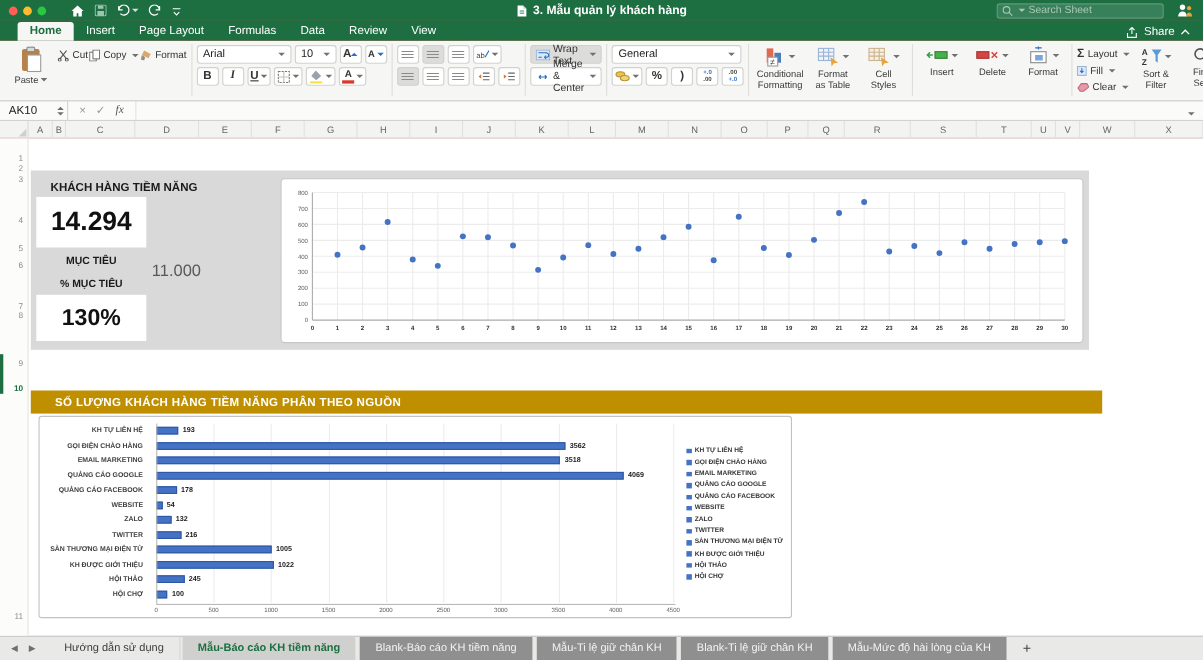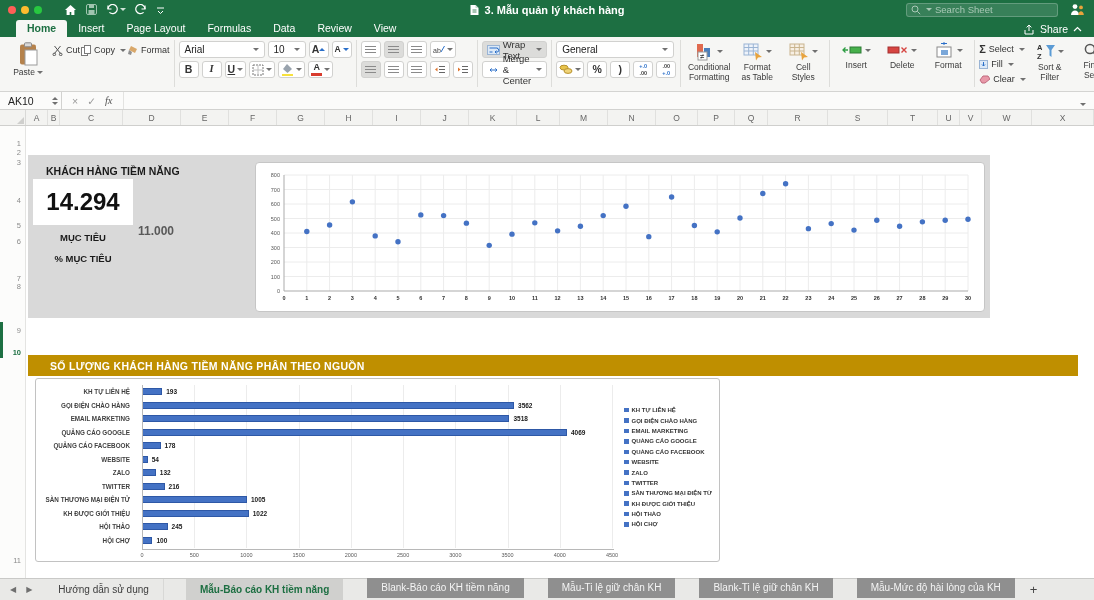--- a/index.html
+++ b/index.html
@@ -70,24 +70,24 @@
   .rownum{position:absolute;right:4px;font-size:7.5px;color:#8b8b8b;}
   .rownum.selrow{color:#1d6f42;font-weight:bold;}
   .rowselbar{position:absolute;left:0;top:196px;width:3px;height:36px;background:#1d6f42;}
   .sheet-title{position:absolute;left:30px;top:6px;font-size:14.5px;font-weight:bold;color:#3e3e3e;letter-spacing:.2px;}
   .dash-panel{position:absolute;left:28px;top:29px;width:962px;height:163px;background:#d9d9d9;}
   .kpi-label{position:absolute;left:18px;top:10px;font-size:10.5px;font-weight:bold;color:#1a1a1a;}
   .kpi-box{position:absolute;left:5px;width:100px;background:#fff;display:flex;align-items:center;justify-content:center;}
   .kpi-box.v1{top:24px;height:46px;font-size:24px;font-weight:bold;color:#111;}
   .kpi-box.v2{top:113px;height:42px;font-size:21px;font-weight:bold;color:#111;}
   .kpi-sub{position:absolute;left:5px;width:100px;text-align:center;font-size:9.5px;font-weight:bold;color:#1a1a1a;}
-  .kpi-target-val{position:absolute;left:110px;top:69px;font-size:12px;font-weight:bold;color:#595959;}
+  .kpi-target-val{position:absolute;left:110px;top:83px;font-size:15px;font-weight:normal;color:#595959;}
   .scatter-card{position:absolute;left:227px;top:7px;width:730px;height:150px;background:#fff;
                 border:1px solid #c6c6c6;border-radius:4px;}
-  .banner{position:absolute;left:28px;top:229px;width:1050px;height:21px;background:#bf8f00;color:#fff;
+  .banner{position:absolute;left:28px;top:229px;width:974px;height:21px;background:#bf8f00;color:#fff;
           font-weight:bold;font-size:10.5px;display:flex;align-items:center;padding-left:22px;letter-spacing:.3px;}
   .bar-card{position:absolute;left:35px;top:252px;width:685px;height:184px;background:#fff;
             border:1px solid #c2c2c2;border-radius:3px;}
   .bar-rows{position:absolute;left:0;top:6px;right:0;z-index:2;}
   .bar-row{display:flex;align-items:center;height:13.5px;}
   .bar-label{width:100px;text-align:right;padding-right:6px;font-size:6.3px;font-weight:bold;color:#3f3f3f;flex:none;white-space:nowrap;}
   .bar-track{position:relative;flex:1;height:100%;display:flex;align-items:center;}
   .bar-fill{height:7px;background:#4472c4;border:1px solid #2e58a6;flex:none;}
   .bar-val{font-size:6.5px;font-weight:bold;color:#1a1a1a;margin-left:4px;white-space:nowrap;}
   .bar-grid{position:absolute;top:6px;height:163px;width:1px;background:#ececec;z-index:1;}
@@ -502,21 +502,21 @@
             <span class="dd"></span>
           </span>
         <span>Format</span>
       </div>
     </div>
 
     <div class="rgroup h" style="border-right:none;">
       <div style="display:flex;flex-direction:column;gap:1px;padding-top:1px;">
         <div class="stackbtn">
           <span class="glyph" style="font-size:11px">Σ</span>
-          <span>Select</span>
+          <span>Layout</span>
             <span class="dd"></span>
         </div>
         <div class="stackbtn">
           <span>
               <svg width="9" height="9" viewBox="0 0 9 9">
                 <rect x="0.5" y="0.5" width="8" height="8" fill="#dce9f7" stroke="#9ab4d4"></rect>
                 <path d="M4.5 2v4M4.5 6L3 4.5M4.5 6L6 4.5" stroke="#2a6fc9" fill="none"></path>
               </svg>
             </span>
           <span>Fill</span>
@@ -625,20 +625,21 @@
       <div class="rowselbar"></div>
     </div>
 
 
     <div class="dash-panel">
       <div class="kpi-label">KHÁCH HÀNG TIỀM NĂNG</div>
       <div class="kpi-box v1">14.294</div>
       <div class="kpi-sub" style="top:77px;">MỤC TIÊU</div>
       <div class="kpi-target-val">11.000</div>
       <div class="kpi-sub" style="top:98px;">% MỤC TIÊU</div>
+      <div class="kpi-box v2">130%</div>
 
       <div class="scatter-card">
         <svg id="scatter-svg" width="728" height="148" viewBox="0 0 728 148">
             <line x1="28" y1="113.5" x2="712" y2="113.5" stroke="#ececec" stroke-width="1"></line>
             <line x1="28" y1="99" x2="712" y2="99" stroke="#ececec" stroke-width="1"></line>
             <line x1="28" y1="84.5" x2="712" y2="84.5" stroke="#ececec" stroke-width="1"></line>
             <line x1="28" y1="70" x2="712" y2="70" stroke="#ececec" stroke-width="1"></line>
             <line x1="28" y1="55.5" x2="712" y2="55.5" stroke="#ececec" stroke-width="1"></line>
             <line x1="28" y1="41" x2="712" y2="41" stroke="#ececec" stroke-width="1"></line>
             <line x1="28" y1="26.5" x2="712" y2="26.5" stroke="#ececec" stroke-width="1"></line>
@@ -914,21 +915,21 @@
           </div>
         </div>
     </div>
   </div>
 
   <div class="sheettabs">
     <div class="navarrows">
       <span>◀</span>
       <span>▶</span>
     </div>
-    <div id="sheet-tabs" style="display:flex;height:100%;align-items:flex-end;gap:20px;">
+    <div id="sheet-tabs" style="display:flex;height:100%;align-items:center;">
         <div class="stab plain">Hướng dẫn sử dụng</div>
         <div class="stab active">Mẫu-Báo cáo KH tiềm năng</div>
         <div class="stab grey">Blank-Báo cáo KH tiềm năng</div>
         <div class="stab grey">Mẫu-Ti lệ giữ chân KH</div>
         <div class="stab grey">Blank-Ti lệ giữ chân KH</div>
         <div class="stab grey">Mẫu-Mức độ hài lòng của KH</div>
       </div>
     <div class="plus-tab">+</div>
   </div>
 </div>

